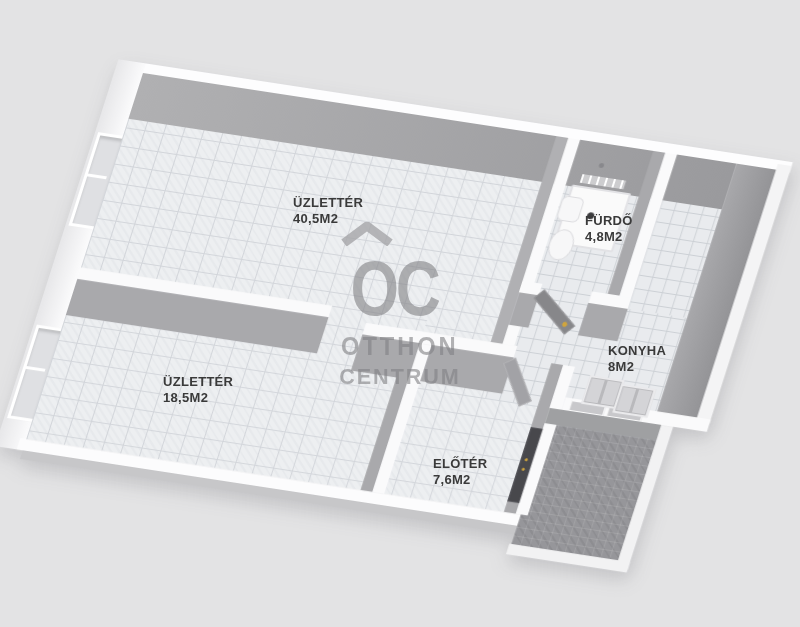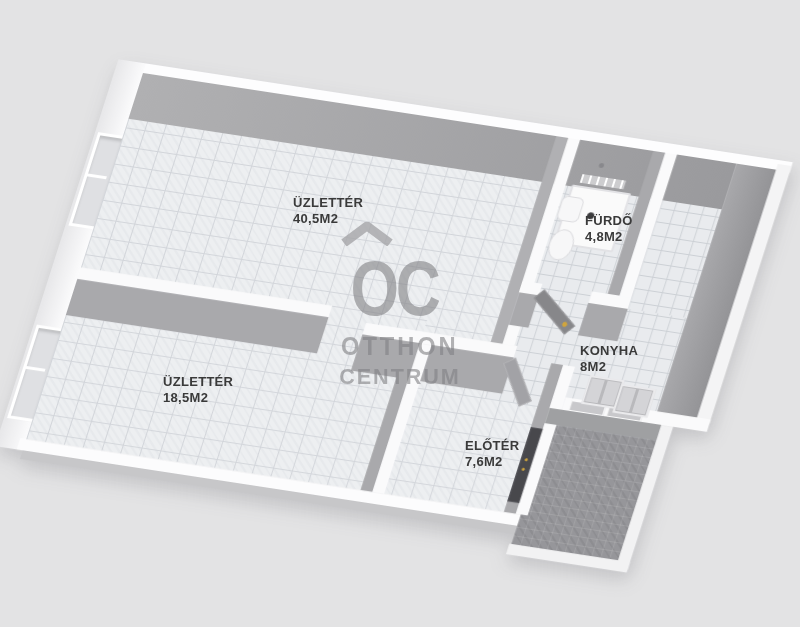--- a/index.html
+++ b/index.html
@@ -132,26 +132,26 @@
   </div>
 
   <div class="room-label" style="left:293px;top:195px;">
     <span>ÜZLETTÉR</span>
     <span>40,5M2</span>
   </div>
   <div class="room-label" style="left:585px;top:213px;">
     <span>FÜRDŐ</span>
     <span>4,8M2</span>
   </div>
-  <div class="room-label" style="left:580px;top:343px;">
+  <div class="room-label" style="left:608px;top:343px;">
     <span>KONYHA</span>
     <span>8M2</span>
   </div>
   <div class="room-label" style="left:163px;top:374px;">
     <span>ÜZLETTÉR</span>
     <span>18,5M2</span>
   </div>
-  <div class="room-label" style="left:433px;top:438px;margin-left:32px;">
+  <div class="room-label" style="left:433px;top:456px;">
     <span>ELŐTÉR</span>
     <span>7,6M2</span>
   </div>
 
 </div>
 
 </body></html>

